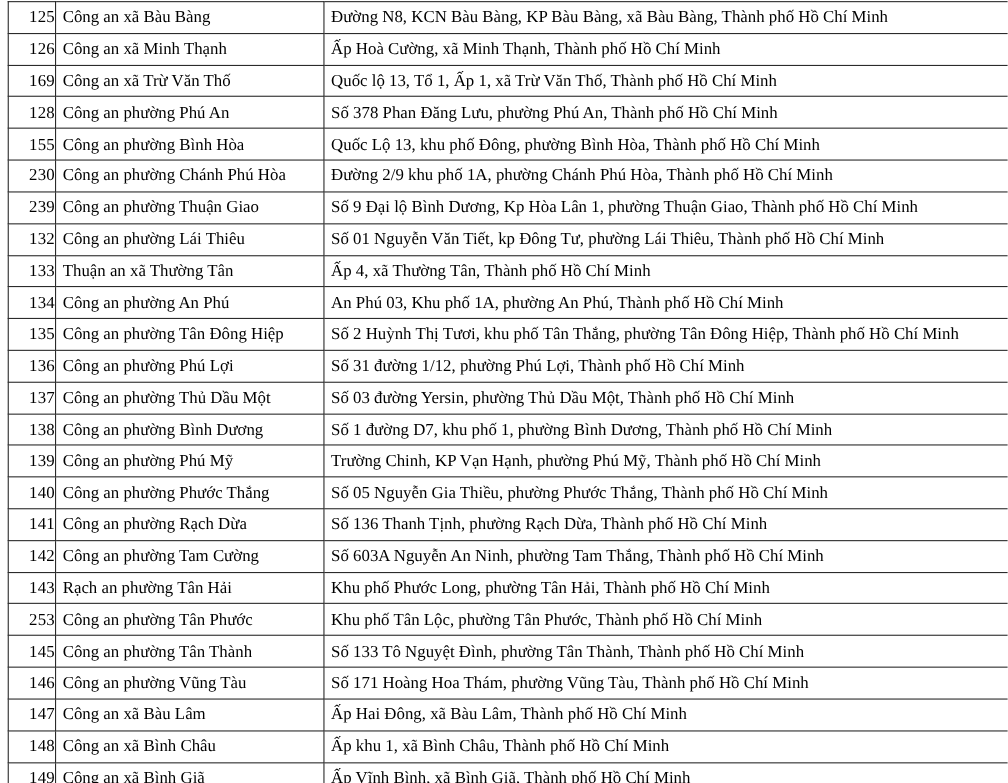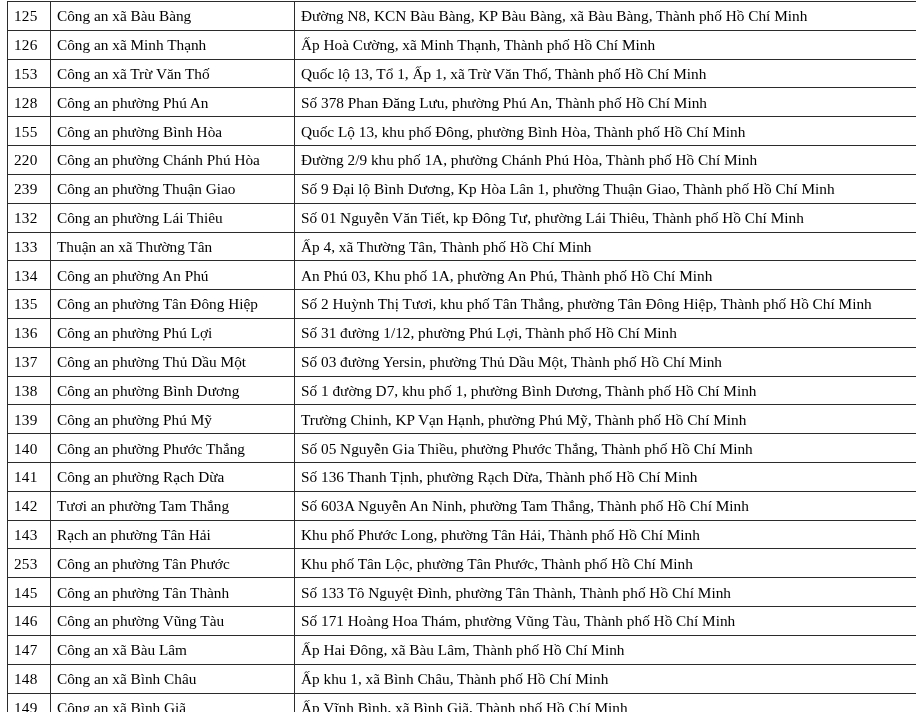--- a/index.html
+++ b/index.html
@@ -35,21 +35,21 @@
     height: 27.82px;
     line-height: 1.12;
     font-size: 15.3px;
     vertical-align: middle;
     white-space: nowrap;
     overflow: hidden;
     background: #ffffff;
   }
   td.col-no {
     width: 36px;
-    text-align: left;
+    text-align: right;
     padding: 0;
     letter-spacing: 0.2px;
   }
   td.col-name {
     width: 237px;
     margin-top: 40px;
   }
   td.col-address {
     width: 618px;
     padding-left: 5px;
@@ -65,36 +65,36 @@
           <td class="col-no">125</td>
           <td class="col-name">Công an xã Bàu Bàng</td>
           <td class="col-address">Đường N8, KCN Bàu Bàng, KP Bàu Bàng, xã Bàu Bàng, Thành phố Hồ Chí Minh</td>
         </tr>
         <tr>
           <td class="col-no">126</td>
           <td class="col-name">Công an xã Minh Thạnh</td>
           <td class="col-address">Ấp Hoà Cường, xã Minh Thạnh, Thành phố Hồ Chí Minh</td>
         </tr>
         <tr>
-          <td class="col-no">153</td>
+          <td class="col-no">169</td>
           <td class="col-name">Công an xã Trừ Văn Thố</td>
           <td class="col-address">Quốc lộ 13, Tổ 1, Ấp 1, xã Trừ Văn Thố, Thành phố Hồ Chí Minh</td>
         </tr>
         <tr>
           <td class="col-no">128</td>
           <td class="col-name">Công an phường Phú An</td>
           <td class="col-address">Số 378 Phan Đăng Lưu, phường Phú An, Thành phố Hồ Chí Minh</td>
         </tr>
         <tr>
           <td class="col-no">155</td>
           <td class="col-name">Công an phường Bình Hòa</td>
           <td class="col-address">Quốc Lộ 13, khu phố Đông, phường Bình Hòa, Thành phố Hồ Chí Minh</td>
         </tr>
         <tr>
-          <td class="col-no">220</td>
+          <td class="col-no">230</td>
           <td class="col-name">Công an phường Chánh Phú Hòa</td>
           <td class="col-address">Đường 2/9 khu phố 1A, phường Chánh Phú Hòa, Thành phố Hồ Chí Minh</td>
         </tr>
         <tr>
           <td class="col-no">239</td>
           <td class="col-name">Công an phường Thuận Giao</td>
           <td class="col-address">Số 9 Đại lộ Bình Dương, Kp Hòa Lân 1, phường Thuận Giao, Thành phố Hồ Chí Minh</td>
         </tr>
         <tr>
           <td class="col-no">132</td>
@@ -141,21 +141,21 @@
           <td class="col-name">Công an phường Phước Thắng</td>
           <td class="col-address">Số 05 Nguyễn Gia Thiều, phường Phước Thắng, Thành phố Hồ Chí Minh</td>
         </tr>
         <tr>
           <td class="col-no">141</td>
           <td class="col-name">Công an phường Rạch Dừa</td>
           <td class="col-address">Số 136 Thanh Tịnh, phường Rạch Dừa, Thành phố Hồ Chí Minh</td>
         </tr>
         <tr>
           <td class="col-no">142</td>
-          <td class="col-name">Tươi an phường Tam Thắng</td>
+          <td class="col-name">Công an phường Tam Cường</td>
           <td class="col-address">Số 603A Nguyễn An Ninh, phường Tam Thắng, Thành phố Hồ Chí Minh</td>
         </tr>
         <tr>
           <td class="col-no">143</td>
           <td class="col-name">Rạch an phường Tân Hải</td>
           <td class="col-address">Khu phố Phước Long, phường Tân Hải, Thành phố Hồ Chí Minh</td>
         </tr>
         <tr>
           <td class="col-no">253</td>
           <td class="col-name">Công an phường Tân Phước</td>

